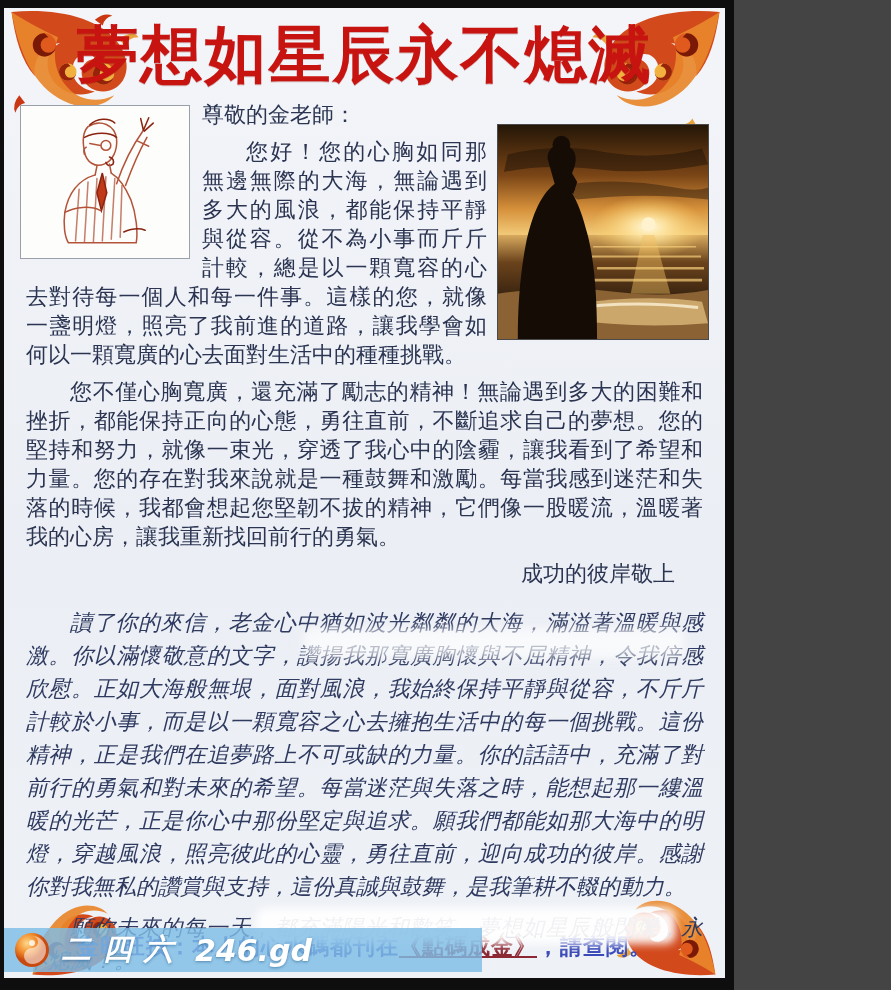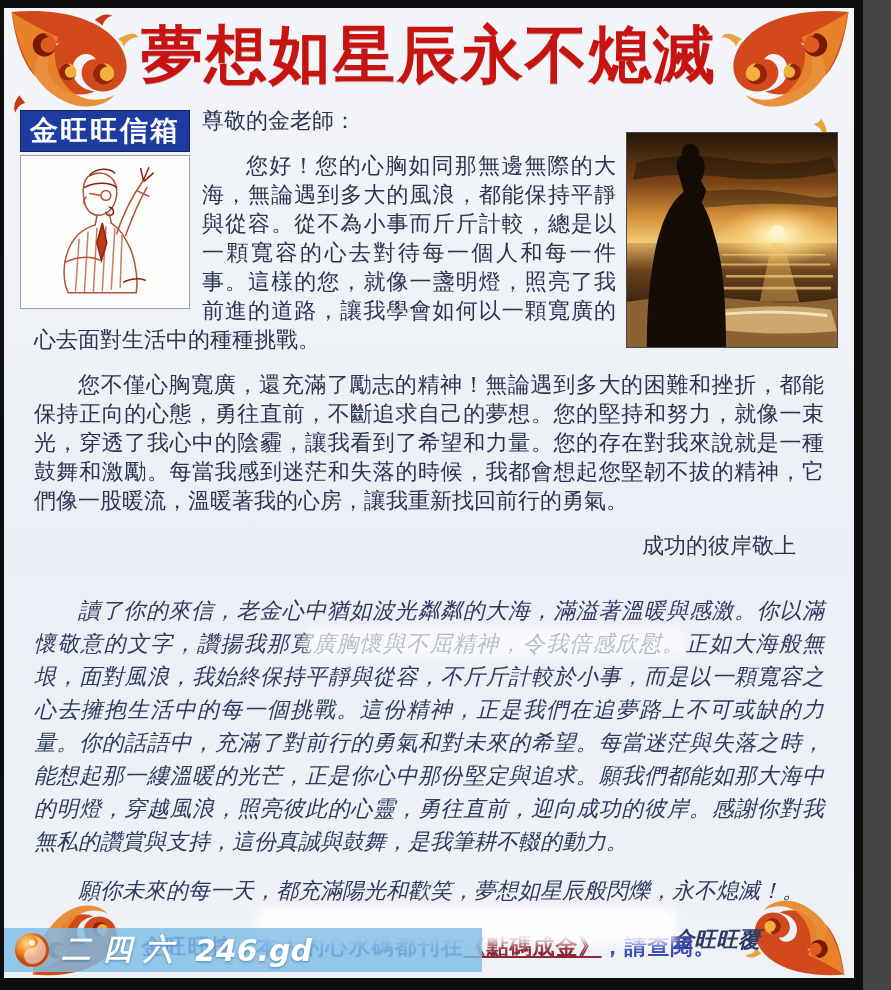--- a/index.html
+++ b/index.html
@@ -1,17 +1,17 @@
 <!DOCTYPE html>
 <html><head>
 <meta charset="utf-8">
 <style>
   html,body{margin:0;padding:0;background:#444;}
   .page{
-    position:relative; width:863px; height:990px; box-sizing:border-box;
+    position:relative; width:734px; height:990px; box-sizing:border-box;
     border-style:solid; border-color:#0e0e0e; border-width:8px 9px 12px 4px;
     background:linear-gradient(180deg,#f3f5f9 0%,#ebeef4 55%,#eef1f6 100%);
     overflow:hidden; font-family:"DejaVu Serif","Liberation Serif",serif; color:#2b3552;
   }
   
   .corner{position:absolute; z-index:1;}
   .corner svg{display:block; width:100%; height:100%;}
   .tl{left:2px; top:2px; width:138px; height:126px;}
   .tr{right:0px; top:2px; width:138px; height:126px; transform:scaleX(-1);}
   .bl{left:0px; bottom:2px; width:150px; height:92px; transform:scaleY(-1);}
@@ -30,21 +30,21 @@
     text-align:center; letter-spacing:2px; font-family:"DejaVu Sans","Liberation Sans",sans-serif;
     border:1px solid #13266b;
   }
   .sketch-box{border:1px solid #9aa0aa; background:#fdfdfb; height:152px; margin-top:3px;
     display:flex; align-items:center; justify-content:center; overflow:hidden;}
   .photo{
     float:right; width:212px; height:216px; margin:24px 2px 10px 10px;
     border:1px solid #4a4a4a; box-sizing:border-box; background:#000;
   }
   .photo svg{display:block; width:100%; height:100%;}
-  p{margin:16px;font-family:Liberation Mono, monospace;}
+  p{margin:8px;}
   .salutation{text-indent:0;}
   .body-para{text-indent:2em;}
   .signoff{text-align:right; padding-right:28px;}
   
   .reply{position:relative; z-index:2; padding:2px 14px 0; font-size:22px; line-height:33px;
     text-align:justify; font-style:italic; color:#2e3a60;}
   .reply .signoff{padding-right:64px; font-weight:bold;}
   
   .blur-patch{position:absolute; background:rgba(255,255,255,.93); filter:blur(4px); border-radius:10px; z-index:3;}
   .patch-mid{left:300px; top:620px; width:380px; height:30px; opacity:.72;}
@@ -126,21 +126,20 @@
       <path d="M36,24 a12,12 0 1,0 12,12 a8,8 0 1,1 -8,-8" fill="#7a1a06"></path>
       <path d="M112,30 q16,-10 21,-2 q-11,0 -15,10 q-2,-6 -6,-8 Z" fill="#e8a33c"></path>
     </svg>
   </div>
 
   <h1 class="title">夢想如星辰永不熄滅</h1>
 
   <div class="flow clearfix">
 
     <div class="sidebar">
-      <div class="sidebar-header">金旺旺信箱</div>
       <div class="sketch-box">
         <svg viewBox="0 0 150 168" width="148" height="150">
           <g fill="none" stroke="#b3543a" stroke-width="1.7" stroke-linecap="round">
             <path d="M88,86 C96,62 108,40 118,26"></path>
             <path d="M98,88 C106,66 114,48 122,34"></path>
             <path d="M118,26 L115,13 M118,26 L124,12 M119,27 L129,18" stroke="#8a2410"></path>
             <path d="M111,38 L124,44"></path>
             <path d="M56,22 C70,13 86,20 88,36 C89,48 84,60 74,64 C64,68 54,62 52,50 C50,40 50,28 56,22 Z"></path>
             <path d="M52,34 C64,28 80,28 88,34" stroke="#8a2410"></path>
             <path d="M58,20 C66,12 80,12 86,18" stroke="#8a2410"></path>

